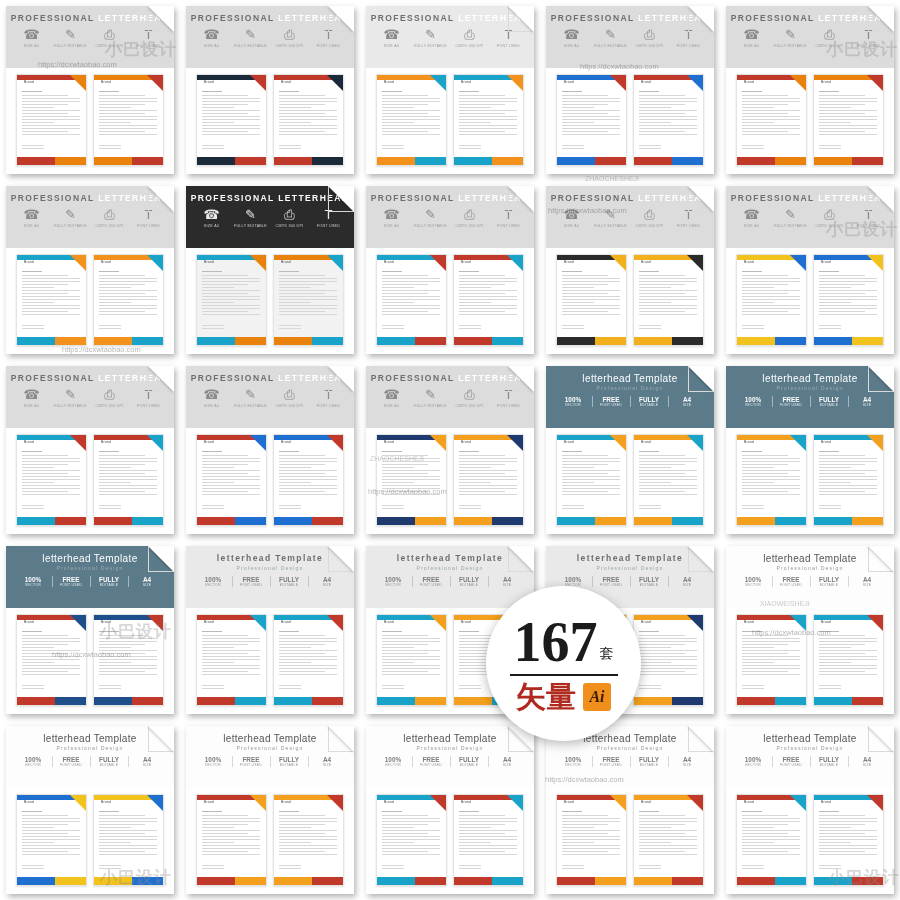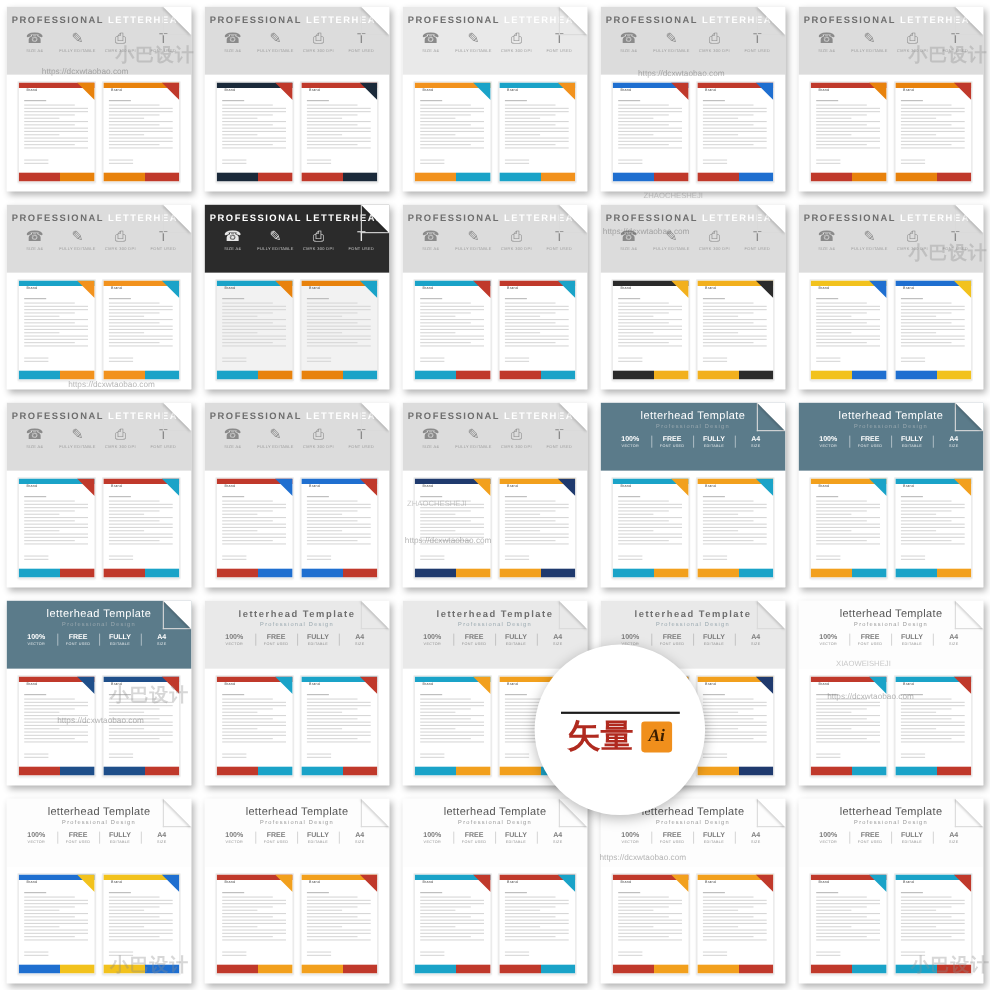--- a/index.html
+++ b/index.html
@@ -2466,18 +2466,22 @@
     <div class="wm cn" style="left: 100px; top: 620px; z-index: 30;">小巴设计</div>
     <div class="wm url" style="left: 52px; top: 650px; z-index: 30;">https://dcxwtaobao.com</div>
     <div class="wm" style="left: 760px; top: 600px; z-index: 30;">XIAOWEISHEJI</div>
     <div class="wm url" style="left: 752px; top: 628px; z-index: 30;">https://dcxwtaobao.com</div>
     <div class="wm url" style="left: 545px; top: 775px; z-index: 30;">https://dcxwtaobao.com</div>
     <div class="wm cn" style="left: 100px; top: 866px; z-index: 30;">小巴设计</div>
     <div class="wm cn" style="left: 828px; top: 866px; z-index: 30;">小巴设计</div>
   </div>
 
 <div id="badge">
+  <div class="top-row">
+    <span class="num">167</span>
+    <span class="suffix">套</span>
+  </div>
   <div class="rule"></div>
   <div class="bot-row">
     <span class="cn">矢量</span>
     <span class="ai">Ai</span>
   </div>
 </div>
 
 </body></html>

